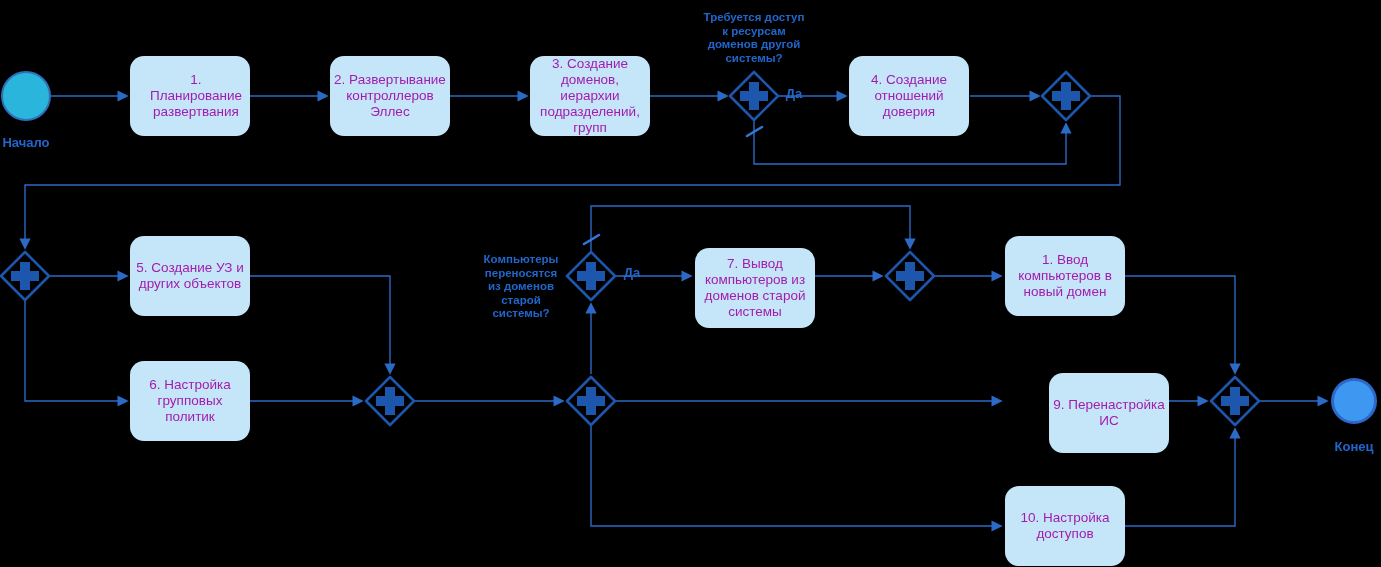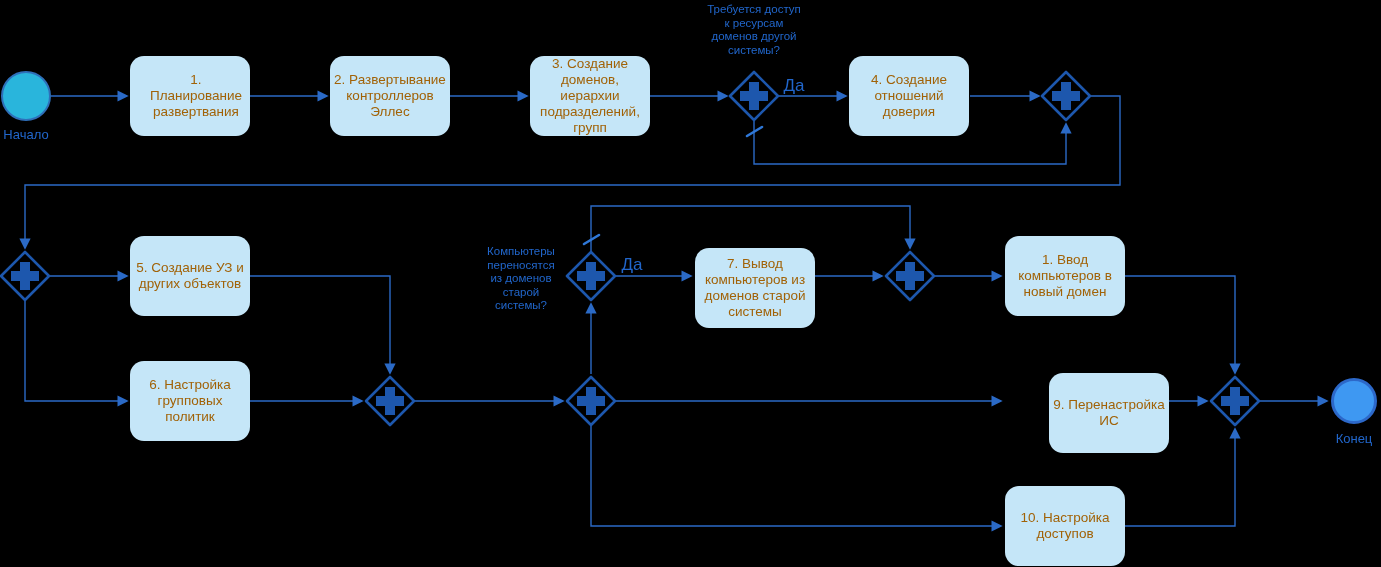--- a/index.html
+++ b/index.html
@@ -5,35 +5,35 @@
   html,body{margin:0;padding:0;background:#000;}
   .canvas{
     position:relative;width:1381px;height:567px;background:#000;overflow:hidden;
     font-family:"Liberation Sans","DejaVu Sans",sans-serif;
   }
   .connectors{position:absolute;left:0;top:0;width:1381px;height:567px;}
   .connectors path.flow{stroke:#2b6ac6;stroke-width:1.4;fill:none;}
   .connectors path.slash{stroke:#2f78d8;stroke-width:2.6;fill:none;stroke-linecap:round;}
   .task{
     position:absolute;width:120px;height:80px;border-radius:14px;background:#c5e6f8;
-    color:#a16207;font-size:13.5px;line-height:16px;font-weight:500;
+    color:#a21caf;font-size:13.5px;line-height:16px;font-weight:500;
     display:flex;align-items:center;justify-content:center;text-align:center;
     white-space:pre-line;padding:0 4px;box-sizing:border-box;
   }
   .gw{position:absolute;width:54px;height:54px;}
   .gw polygon{fill:none;stroke:#1d57ad;stroke-width:2.6;stroke-linejoin:round;}
   .gw path{fill:#1d57ad;}
   .event{position:absolute;border-radius:50%;box-sizing:border-box;}
   .event.start{left:1px;top:71px;width:50px;height:50px;background:#29b5dc;border:2px solid #2e6fb9;}
   .event.end{left:1331px;top:378px;width:46px;height:46px;background:#3e98f2;border:3px solid #2c68c9;}
   .flow-label{
-    position:absolute;color:#2166cb;font-weight:400;text-align:center;white-space:pre-line;
+    position:absolute;color:#2166cb;font-weight:700;text-align:center;white-space:pre-line;margin-top:8px;
   }
   .q{font-size:11.5px;line-height:13.5px;}
-  .yes{font-size:17px;line-height:14px;}
+  .yes{font-size:13px;line-height:14px;}
   .ev-label{font-size:13px;line-height:14px;}
 </style>
 </head>
 <body>
 
 <div class="canvas">
 
   <svg class="connectors" viewBox="0 0 1381 567" xmlns="http://www.w3.org/2000/svg">
     <defs>
       <marker id="arrow" viewBox="0 0 10 10" refX="8.5" refY="5" markerWidth="8" markerHeight="8" orient="auto-start-reverse">

